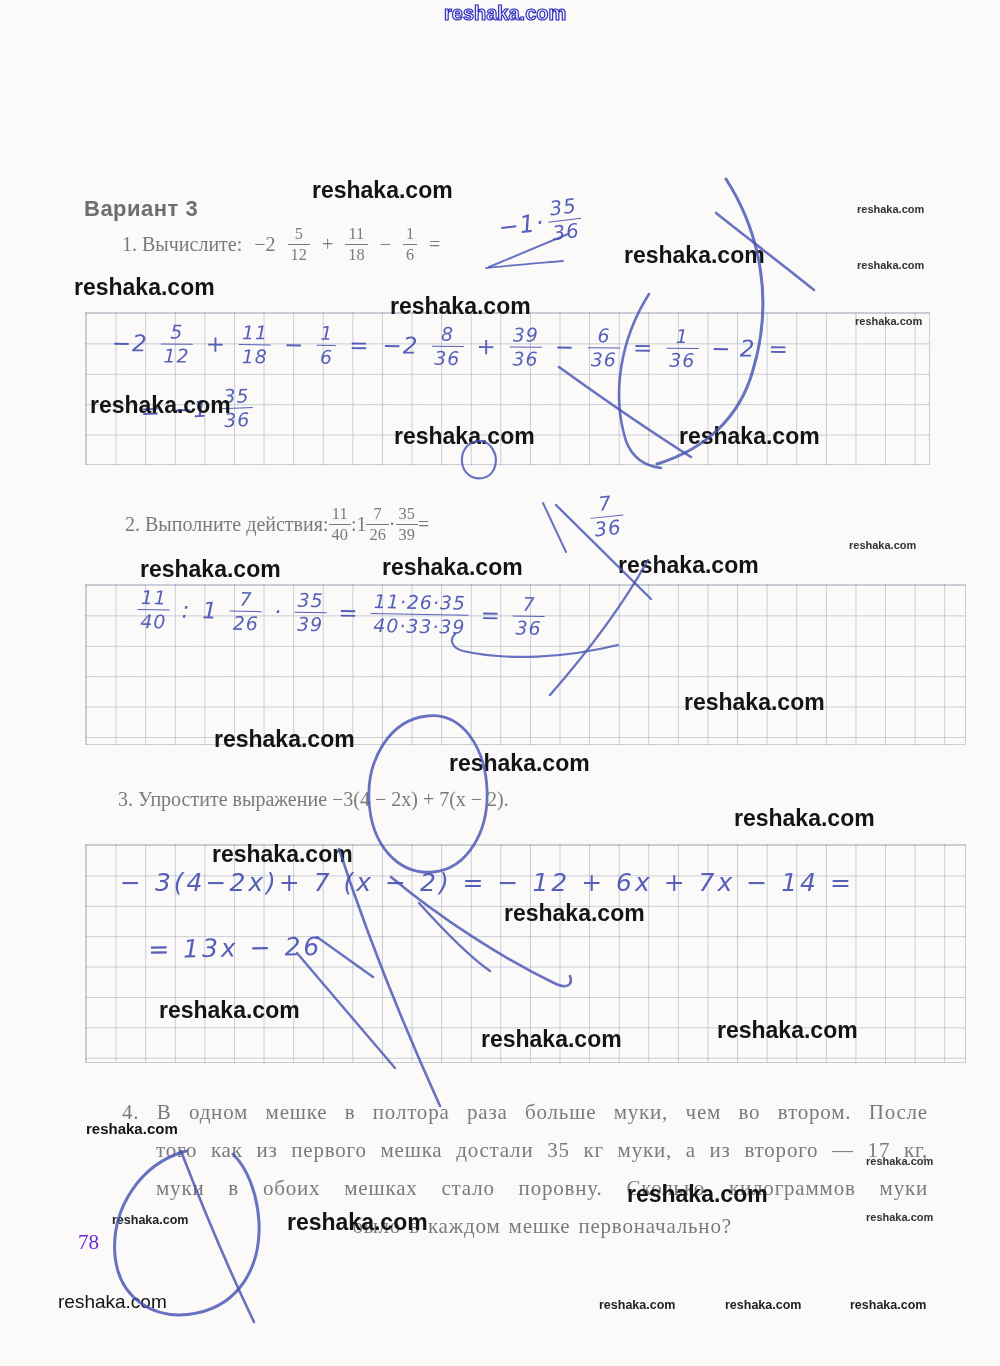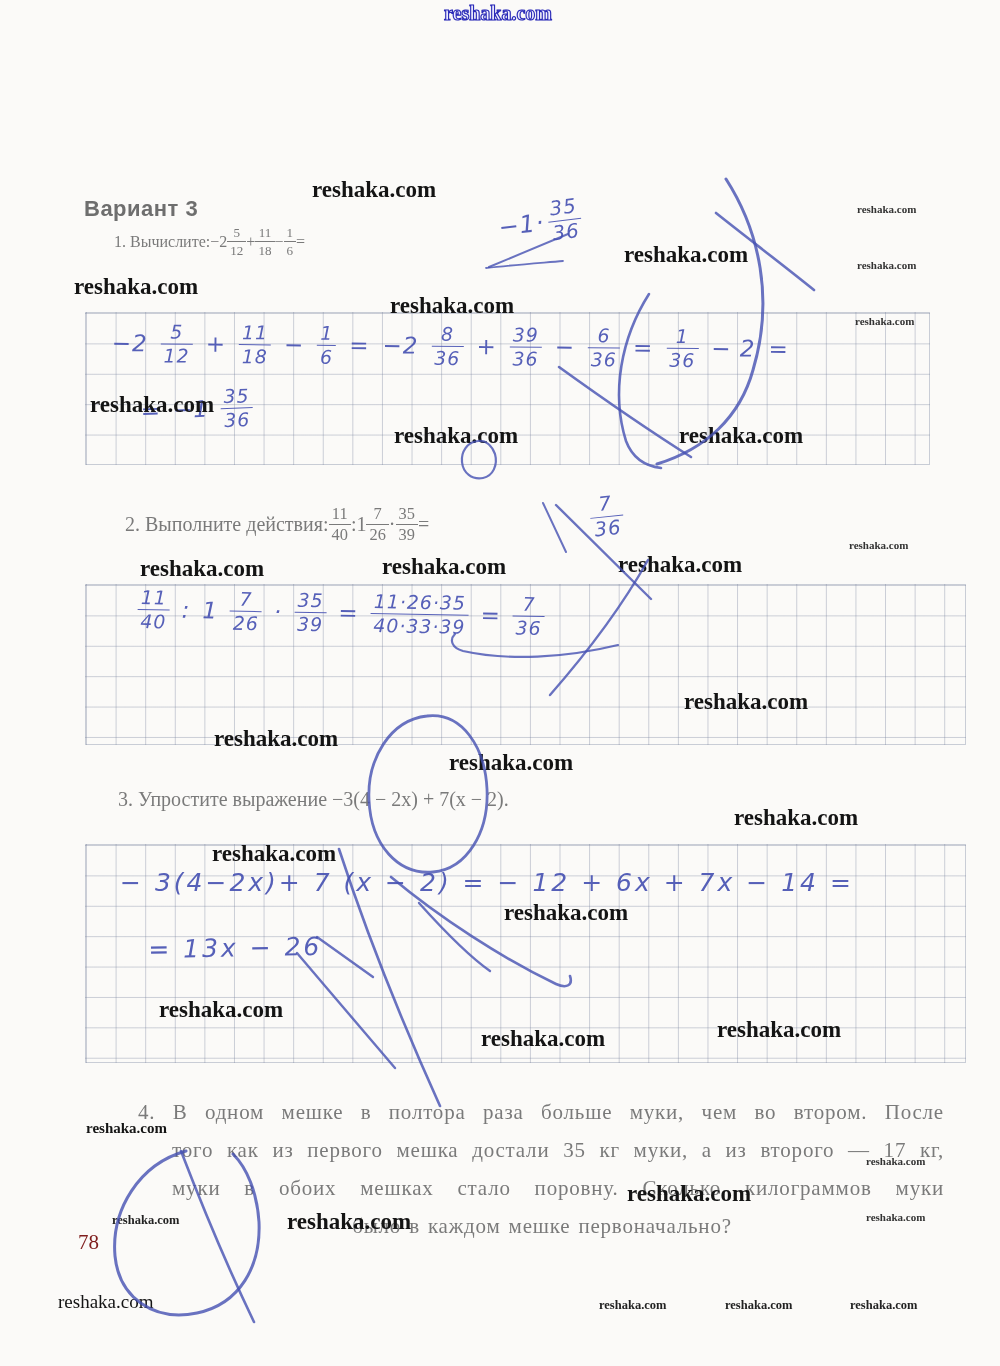--- a/index.html
+++ b/index.html
@@ -42,60 +42,60 @@
   .p4line{
     position:absolute;
     font-family:"Liberation Serif",serif;
     color:var(--printed);
     font-size:21px;
     letter-spacing:.8px;
     word-spacing:2px;
     white-space:nowrap;
     text-align:center;
   }
-  .p4line.just{white-space:normal;text-align:justify;text-align-last:justify;margin-left:16px;}
+  .p4line.just{white-space:normal;text-align:justify;text-align-last:justify;}
   
-  .wm{position:absolute;font-family:Liberation Serif, serif;white-space:nowrap;}
+  .wm{position:absolute;font-family:Liberation Sans, sans-serif;white-space:nowrap;}
   .wm-lg{font-size:23px;font-weight:bold;color:var(--wm);}
   .wm-md{font-size:15px;font-weight:bold;color:var(--wm);}
   .wm-md2{font-size:19px;font-weight:normal;color:var(--wm);}
   .wm-sm{font-size:12.5px;font-weight:600;color:#222;}
   .wm-xs{font-size:11px;font-weight:600;color:#333;}
   .wm-outline{
     font-size:20px;font-weight:bold;
     color:#eef;
     -webkit-text-stroke:1.1px var(--wm-outline);
     text-shadow:0 0 1px var(--wm-outline);
   }
   #heading{
     position:absolute;left:84px;top:196px;
     font-family:"Liberation Sans",sans-serif;
     font-weight:bold;font-size:22px;
     color:var(--heading);letter-spacing:.5px;
   }
   #page-number{
     position:absolute;left:78px;top:1230px;
     font-family:"Liberation Serif",serif;
-    font-size:21px;color:#7f1d1d;
+    font-size:21px;color:#6d28d9;
   }
   #pen-layer{position:absolute;left:0;top:0;pointer-events:none;}
   #pen-layer path{fill:none;stroke:var(--ink);stroke-linecap:round;opacity:.8;}
 </style>
 </head>
 <body>
 
 <div id="paper">
   <div id="heading">Вариант 3</div>
   <div id="grid-layer">
       <div class="grid-area" style="left: 85px; top: 312px; width: 845px; height: 153px;"></div>
       <div class="grid-area" style="left: 85px; top: 584px; width: 881px; height: 161px;"></div>
       <div class="grid-area" style="left: 85px; top: 844px; width: 881px; height: 219px;"></div>
     </div>
   <div id="text-layer">
-      <div class="mline printed" style="left: 114px; top: 226px; font-size: 16px; gap: 0;">
+      <div class="mline printed" style="left: 122px; top: 226px; font-size: 20px; gap: 12px;">
         <span class="tok">1. Вычислите:</span>
         <span class="tok">−2</span>
         <span class="frac">
           <span class="fn">5</span>
           <span class="fd">12</span>
         </span>
         <span class="tok">+</span>
         <span class="frac">
           <span class="fn">11</span>
           <span class="fd">18</span>

